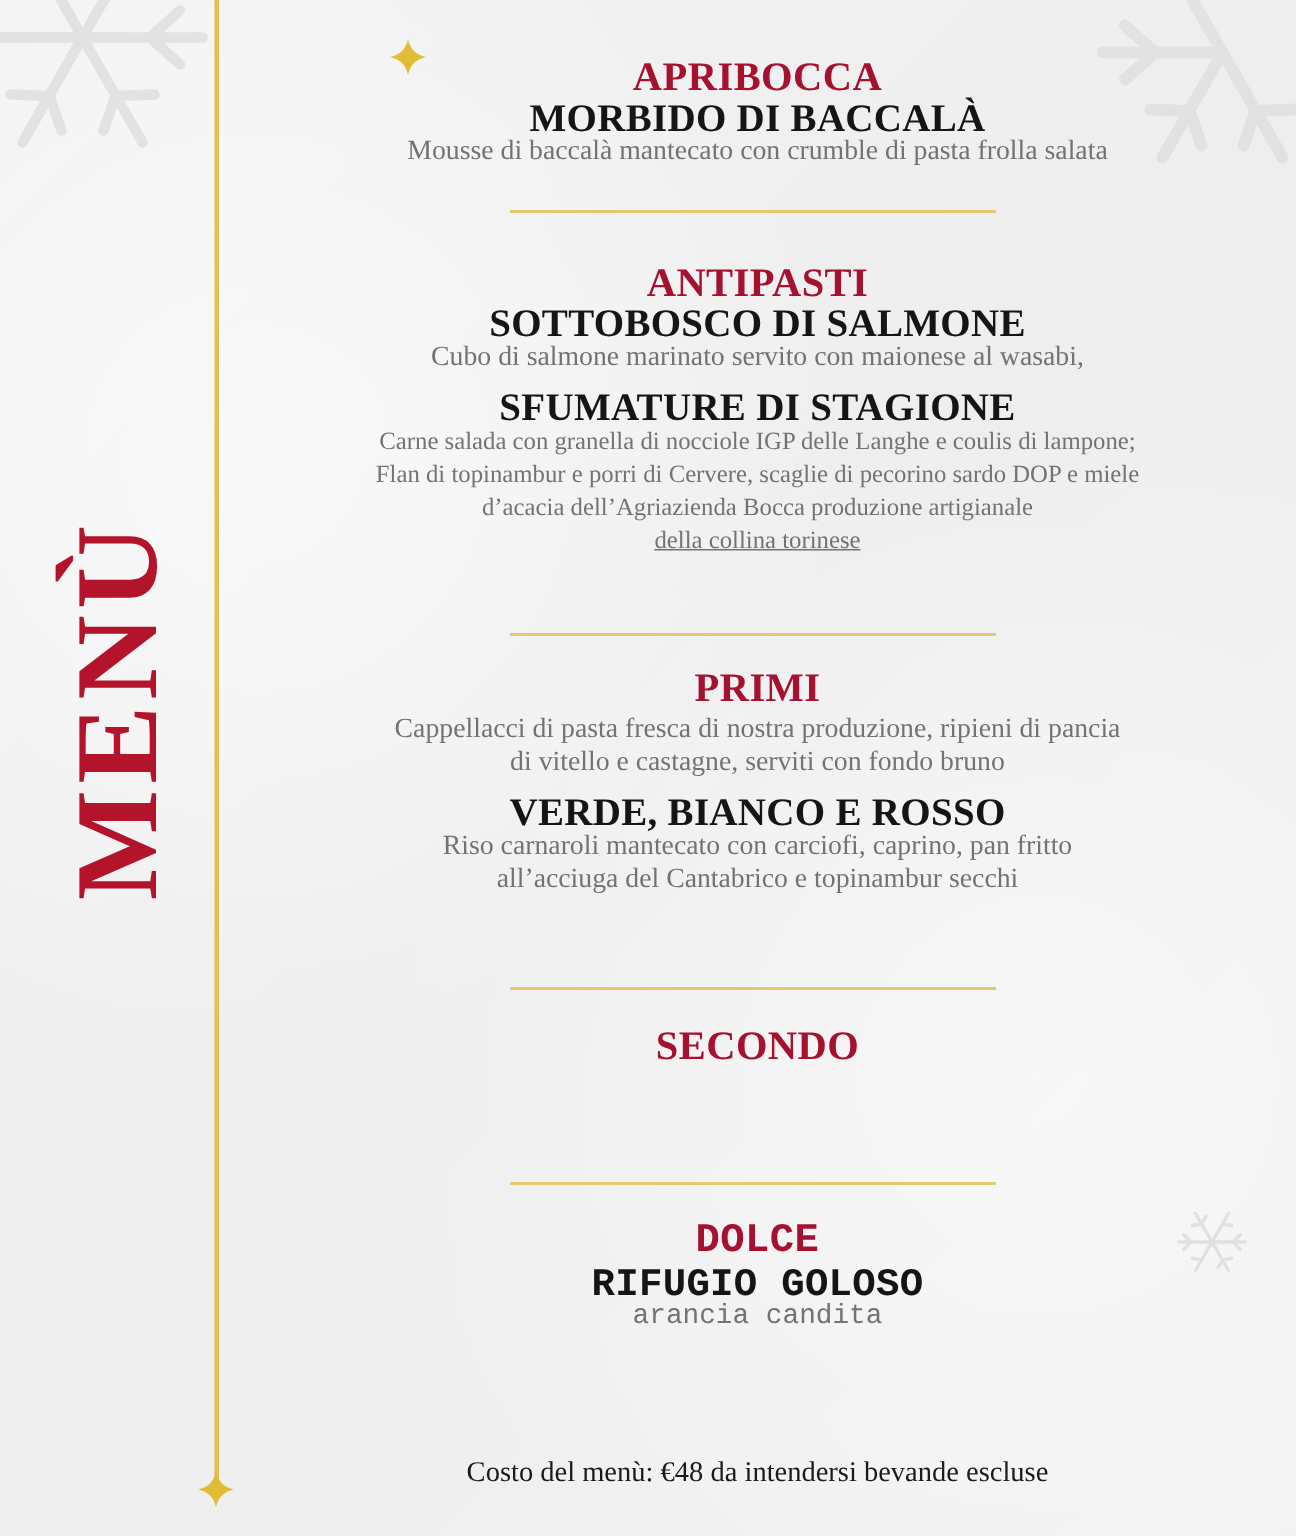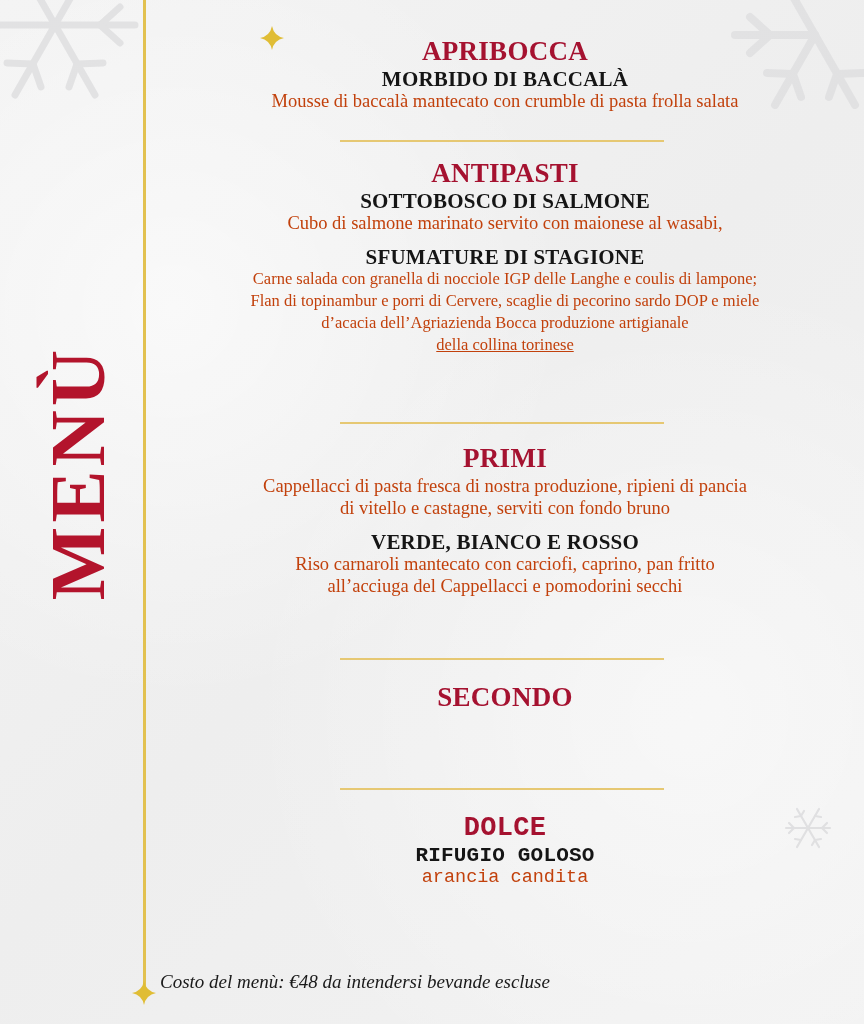--- a/index.html
+++ b/index.html
@@ -33,33 +33,33 @@
   .content {
     position: absolute; left: 160px; top: 0; width: 690px;
     text-align: center;
   }
   .section { position: absolute; left: 0; width: 690px; }
   .section-title {
     font-weight: bold; color: #a51230; font-size: 27px; line-height: 30px;
     letter-spacing: 0.3px;
   }
   .dish-name {
-    font-size: 21px; line-height: 22px; font-weight: bold; letter-spacing: 0.2px;
+    font-size: 26px; line-height: 22px; font-weight: bold; letter-spacing: 0.2px;
     color: #151515;
   }
-  .dish-desc { font-size: 18.5px; line-height: 22px; color: #c2410c; }
+  .dish-desc { font-size: 18.5px; line-height: 22px; color: #737373; }
   .dish { margin-top: 2px; }
   .dish + .dish { margin-top: 12px; }
   .sep {
     position: absolute; left: 180px; width: 324px; height: 2px;
     background: #e6c873;
   }
   .footer {
     position: absolute; left: 160px; top: 971px; width: 690px;
-    text-align: left; font-style: italic; font-size: 19px; color: #1a1a1a;
+    text-align: center; font-size: 19px; color: #1a1a1a;
   }
 </style>
 </head>
 <body>
 
 <div class="flake" style="left:-40px; top:-60px;">
   <svg width="190" height="170" viewBox="-95 -85 190 170">
     <g stroke="#d4d4d6" stroke-width="7" stroke-linecap="round" fill="none">
       <line x1="0" y1="0" x2="80" y2="0"></line>
         <line x1="0" y1="0" x2="-80" y2="0"></line>
@@ -130,21 +130,21 @@
 
   <div class="section" style="top:36px;">
     <div class="section-title">APRIBOCCA</div>
     <div class="dish">
       <div class="dish-name">MORBIDO DI BACCALÀ</div>
       <div class="dish-desc">Mousse di baccalà mantecato con crumble di pasta frolla salata</div>
     </div>
   </div>
   <div class="sep" style="top:140px;"></div>
 
-  <div class="section" style="top:158px;">
+  <div class="section" style="top:173px;">
     <div class="section-title">ANTIPASTI</div>
     <div class="dish">
       <div class="dish-name">SOTTOBOSCO DI SALMONE</div>
       <div class="dish-desc">Cubo di salmone marinato servito con maionese al wasabi,</div>
     </div>
     <div class="dish">
       <div class="dish-name">SFUMATURE DI STAGIONE</div>
       <div class="dish-desc" style="font-size:16.5px;text-align:center;">Carne salada con granella di nocciole IGP delle Langhe e coulis di lampone;</div>
       <div class="dish-desc" style="font-size:16.5px;">Flan di topinambur e porri di Cervere, scaglie di pecorino sardo DOP e miele</div>
       <div class="dish-desc" style="font-size:16.5px;">d’acacia dell’Agriazienda Bocca produzione artigianale</div>
@@ -155,21 +155,21 @@
 
   <div class="section" style="top:443px;">
     <div class="section-title">PRIMI</div>
     <div class="dish">
       <div class="dish-desc">Cappellacci di pasta fresca di nostra produzione, ripieni di pancia</div>
       <div class="dish-desc">di vitello e castagne, serviti con fondo bruno</div>
     </div>
     <div class="dish">
       <div class="dish-name">VERDE, BIANCO E ROSSO</div>
       <div class="dish-desc">Riso carnaroli mantecato con carciofi, caprino, pan fritto</div>
-      <div class="dish-desc">all’acciuga del Cappellacci e pomodorini secchi</div>
+      <div class="dish-desc">all’acciuga del Cantabrico e topinambur secchi</div>
     </div>
   </div>
   <div class="sep" style="top:658px;"></div>
 
   <div class="section" style="top:682px;">
     <div class="section-title">SECONDO</div>
   </div>
   <div class="sep" style="top:788px;"></div>
 
   <div class="section" style="top:813px;font-family:Liberation Mono, monospace;">

